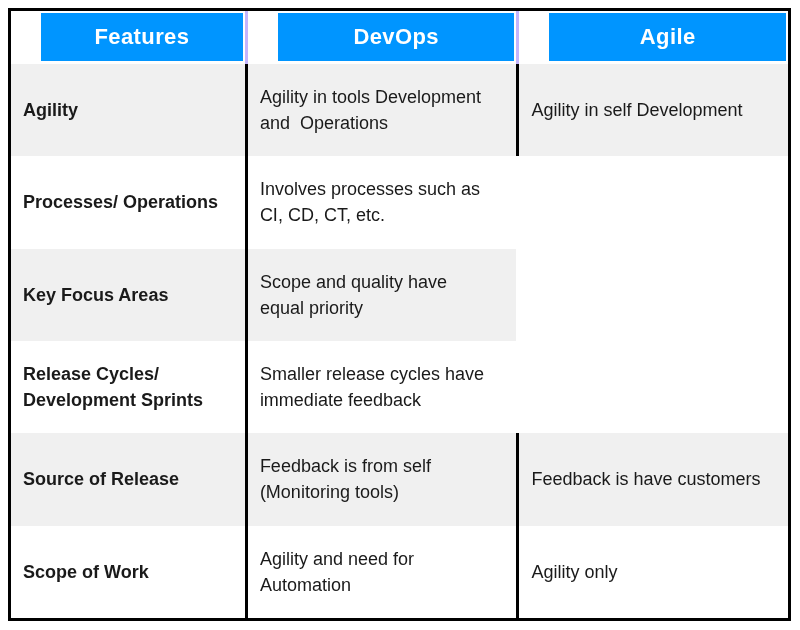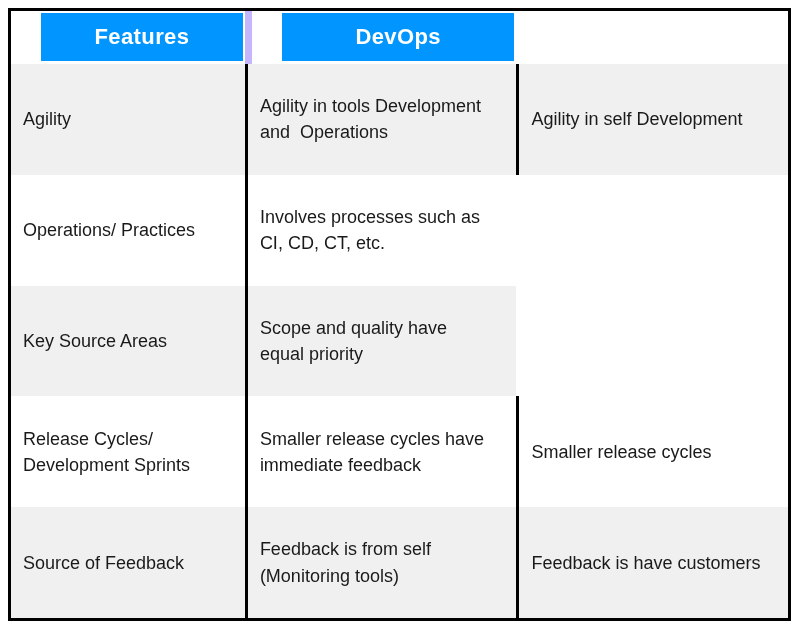--- a/index.html
+++ b/index.html
@@ -32,21 +32,21 @@
     height: 53px;
     flex: 0 0 auto;
   }
   .hcell {
     background: #ffffff;
     box-sizing: border-box;
     display: flex;
     padding-left: 28px;
   }
   .hcell + .hcell {
-    border-left: 7px solid #c4b5fd;
+    border-left: 3px solid #c4b5fd;
   }
   .hcell-inner {
     flex: 1;
     margin: 2px 2px 3px 2px;
     background: #0095FF;
     color: #ffffff;
     display: flex;
     align-items: center;
     justify-content: center;
     font-size: 22px;
@@ -71,72 +71,81 @@
     font-size: 18px;
     line-height: 1.45;
     color: #1a1a1a;
     white-space: pre-wrap;
     background: #ffffff;
   }
   .cell + .cell {
     border-left: 3px solid #000000;
   }
   .row .cell:first-child {
+    font-weight: bold;
   }
   .row.alt .cell {
     background: #F0F0F0;
   }
 </style>
 </head>
 <body>
 
 <div class="stage">
   <div class="frame">
 
     <div class="header-row">
       <div class="hcell">
         <div class="hcell-inner">Features</div>
       </div>
       <div class="hcell">
         <div class="hcell-inner">DevOps</div>
       </div>
+      <div class="hcell">
+        <div class="hcell-inner">Agile</div>
+      </div>
     </div>
 
     <div class="body">
 
       <div class="row alt">
         <div class="cell">Agility</div>
         <div class="cell">Agility in tools Development
 and  Operations</div>
         <div class="cell">Agility in self Development</div>
       </div>
 
       <div class="row">
-        <div class="cell">Operations/ Practices</div>
+        <div class="cell">Processes/ Operations</div>
         <div class="cell">Involves processes such as
 CI, CD, CT, etc.</div>
       </div>
 
       <div class="row alt">
-        <div class="cell">Key Source Areas</div>
+        <div class="cell">Key Focus Areas</div>
         <div class="cell">Scope and quality have
 equal priority</div>
       </div>
 
       <div class="row">
         <div class="cell">Release Cycles/
 Development Sprints</div>
         <div class="cell">Smaller release cycles have
 immediate feedback</div>
-        <div class="cell">Smaller release cycles</div>
       </div>
 
       <div class="row alt">
-        <div class="cell">Source of Feedback</div>
+        <div class="cell">Source of Release</div>
         <div class="cell">Feedback is from self
 (Monitoring tools)</div>
         <div class="cell">Feedback is have customers</div>
       </div>
 
+      <div class="row">
+        <div class="cell">Scope of Work</div>
+        <div class="cell">Agility and need for
+Automation</div>
+        <div class="cell">Agility only</div>
+      </div>
 
     </div>
   </div>
 </div>
 
 </body></html>

